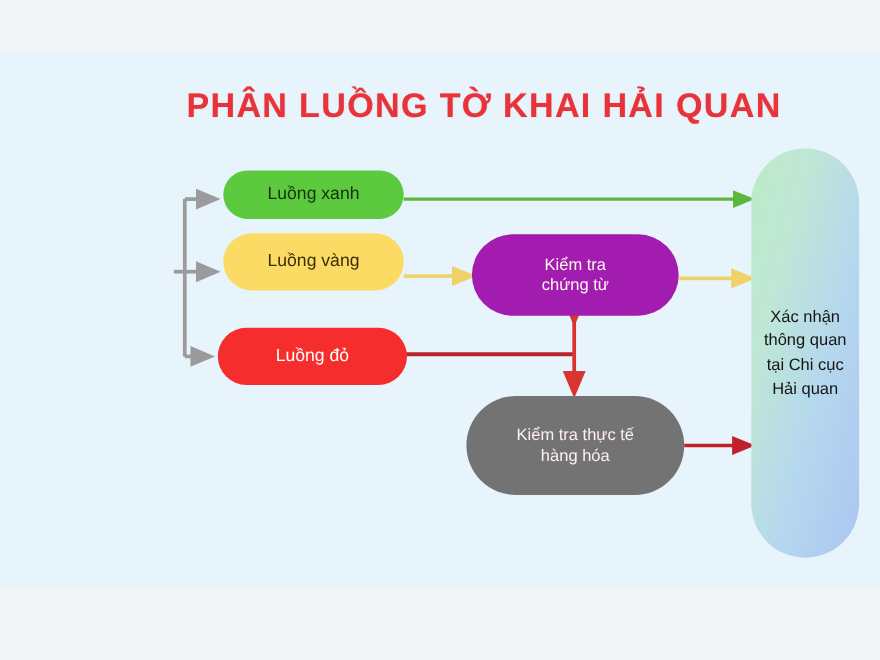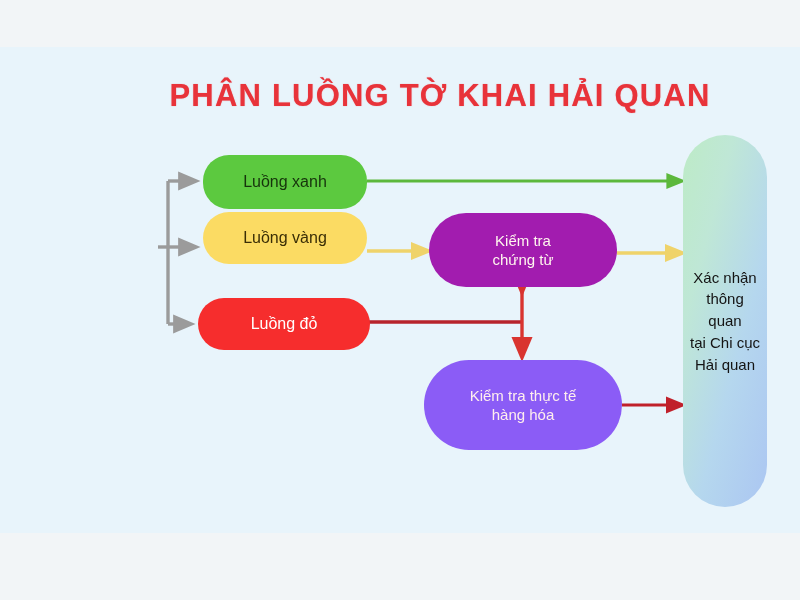--- a/index.html
+++ b/index.html
@@ -64,21 +64,21 @@
   .node-source {
     left: 14px; top: 218px;
     width: 144px; height: 58px;
     border-radius: 29px;
     background: linear-gradient(100deg, #aeaeae 0%, #c9c9c9 35%, #e8e8e8 68%, #f6f6f6 100%);
     color: #1d1d1d;
     font-size: 15px;
   }
   .node-green {
     left: 203px; top: 155px;
-    width: 164px; height: 54px;
+    width: 164px; height: 44px;
     border-radius: 26px;
     background: #5cc93f;
     color: #16330c;
     font-size: 16px;
   }
   .node-yellow {
     left: 203px; top: 212px;
     width: 164px; height: 52px;
     border-radius: 26px;
     background: #fbdb63;
@@ -98,27 +98,27 @@
     width: 188px; height: 74px;
     border-radius: 37px;
     background: #a21caf;
     color: #fff6ee;
     font-size: 15px;
   }
   .node-red2 {
     left: 424px; top: 360px;
     width: 198px; height: 90px;
     border-radius: 45px;
-    background: #8b5cf6;
+    background: #737373;
     color: #ffeeee;
     font-size: 15px;
   }
   .node-panel {
     left: 683px; top: 135px;
-    width: 84px; height: 372px;
+    width: 98px; height: 372px;
     border-radius: 49px;
     background: linear-gradient(105deg, #bdebc6 0%, #bfe7d6 28%, #b5d7ee 62%, #abc6f2 100%);
     color: #141414;
     font-size: 15px;
     padding: 0 6px;
   }
   .node-panel .lbl { line-height: 1.45; }
   
   #wires {
     position: absolute;

